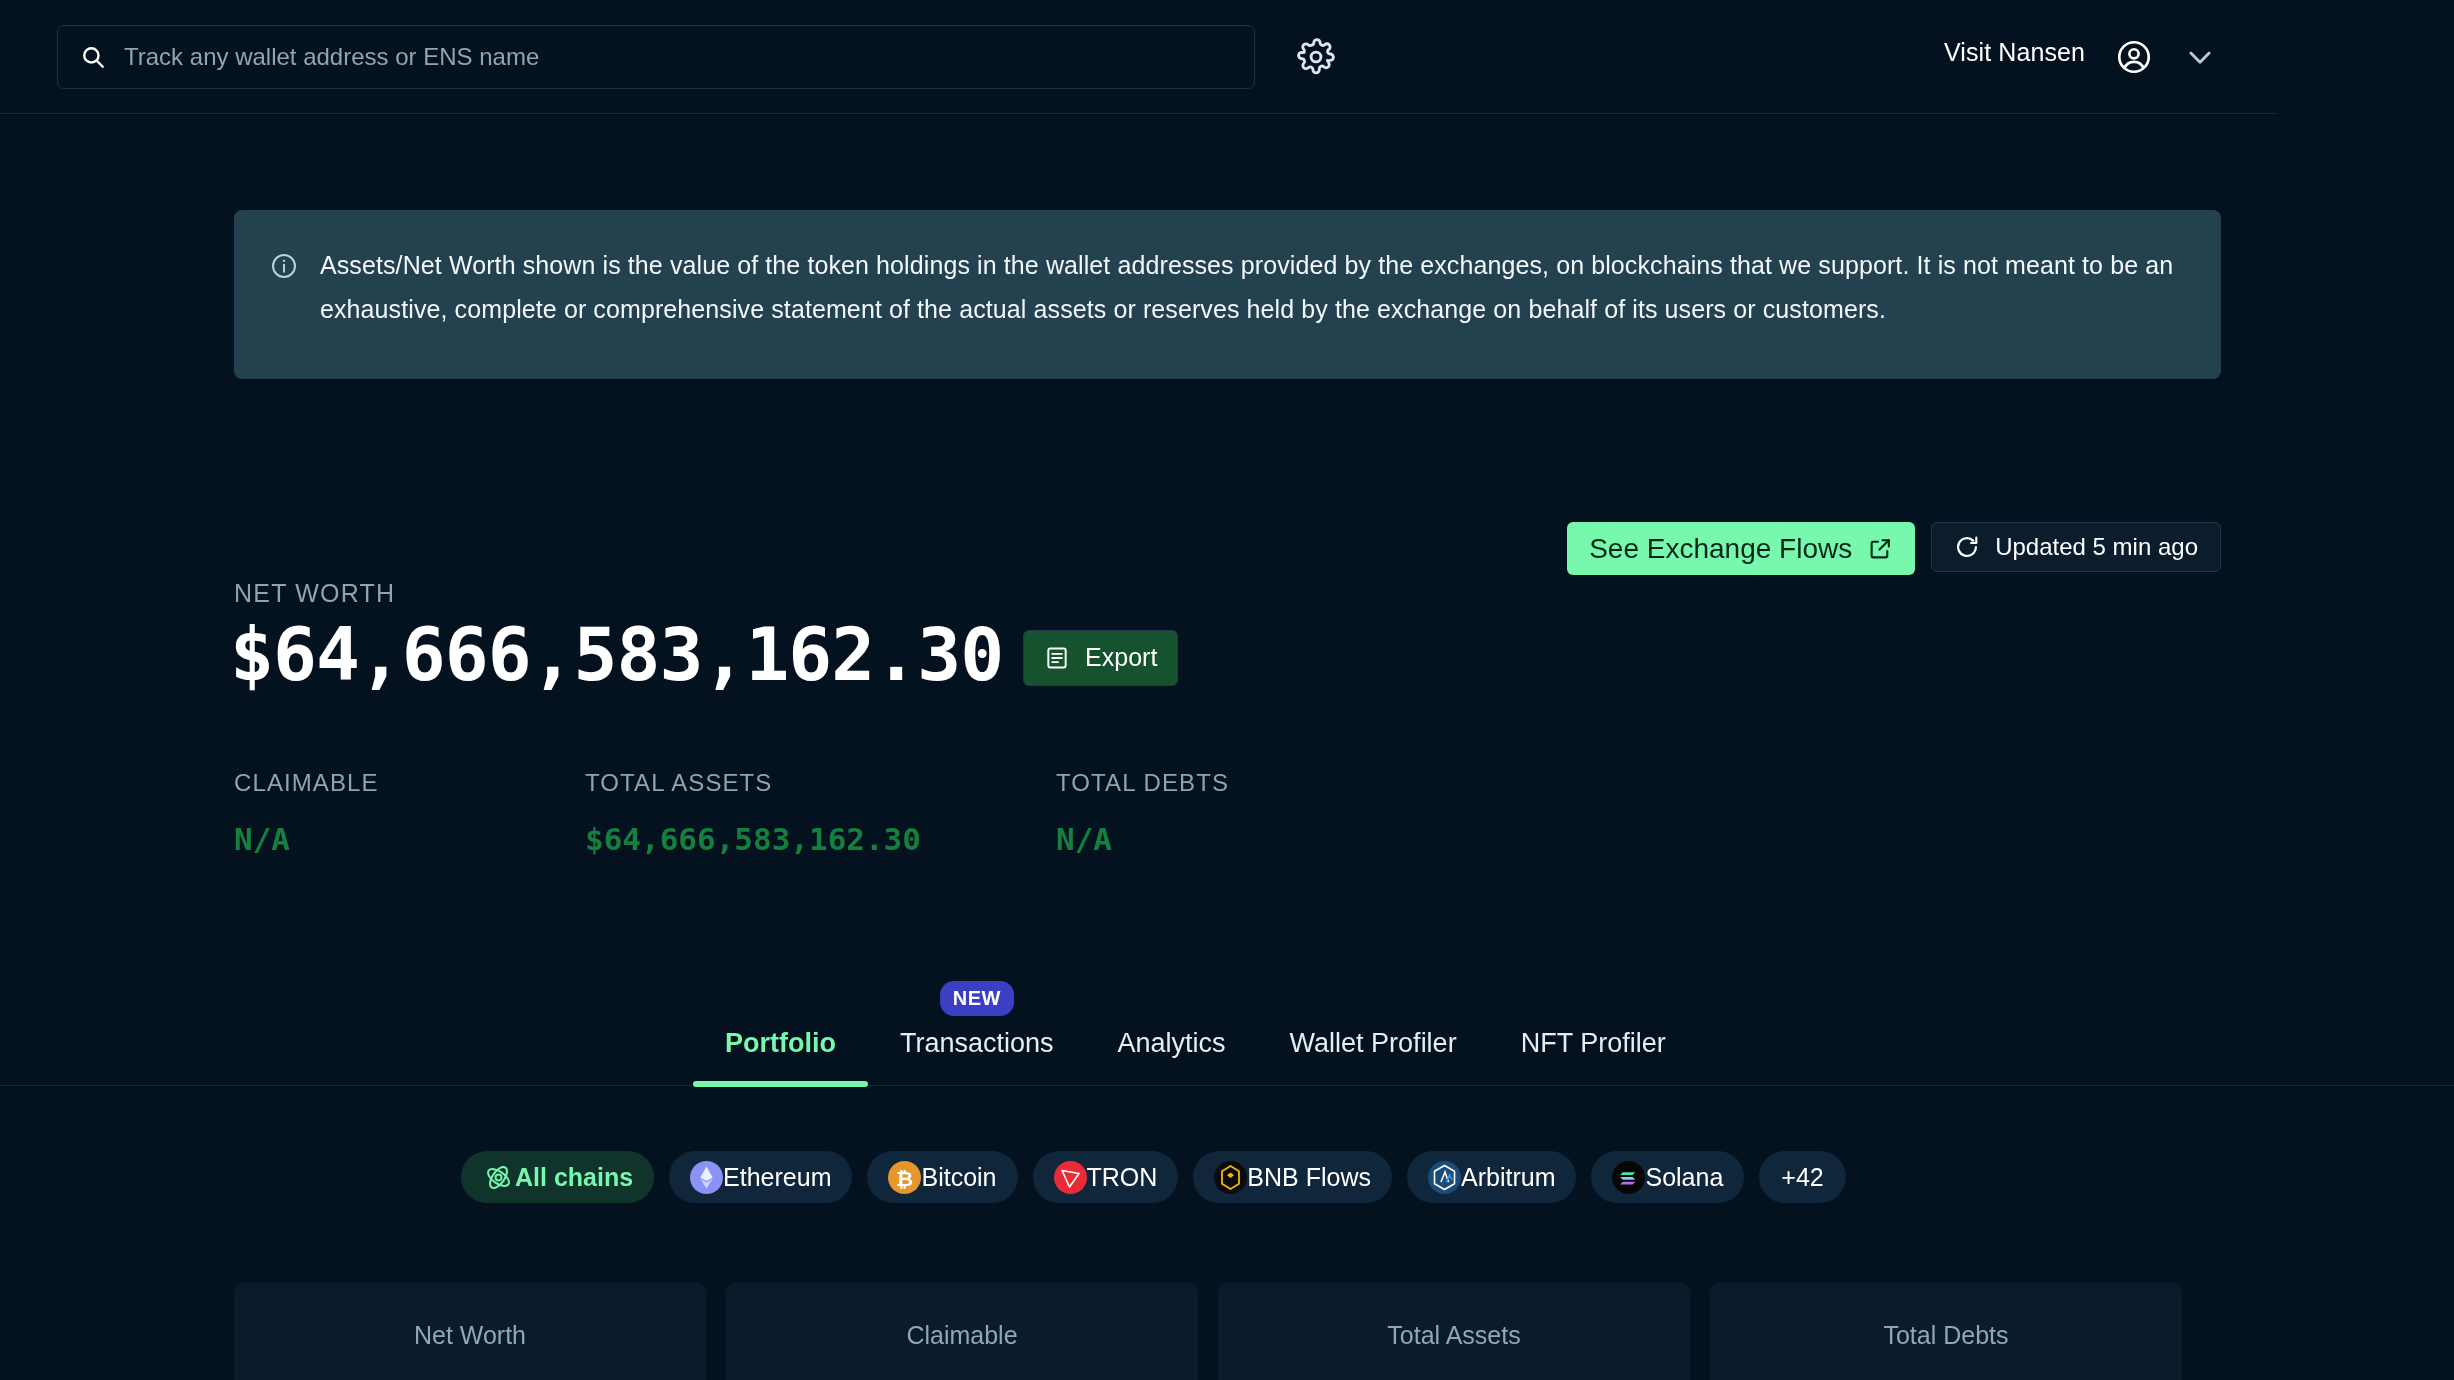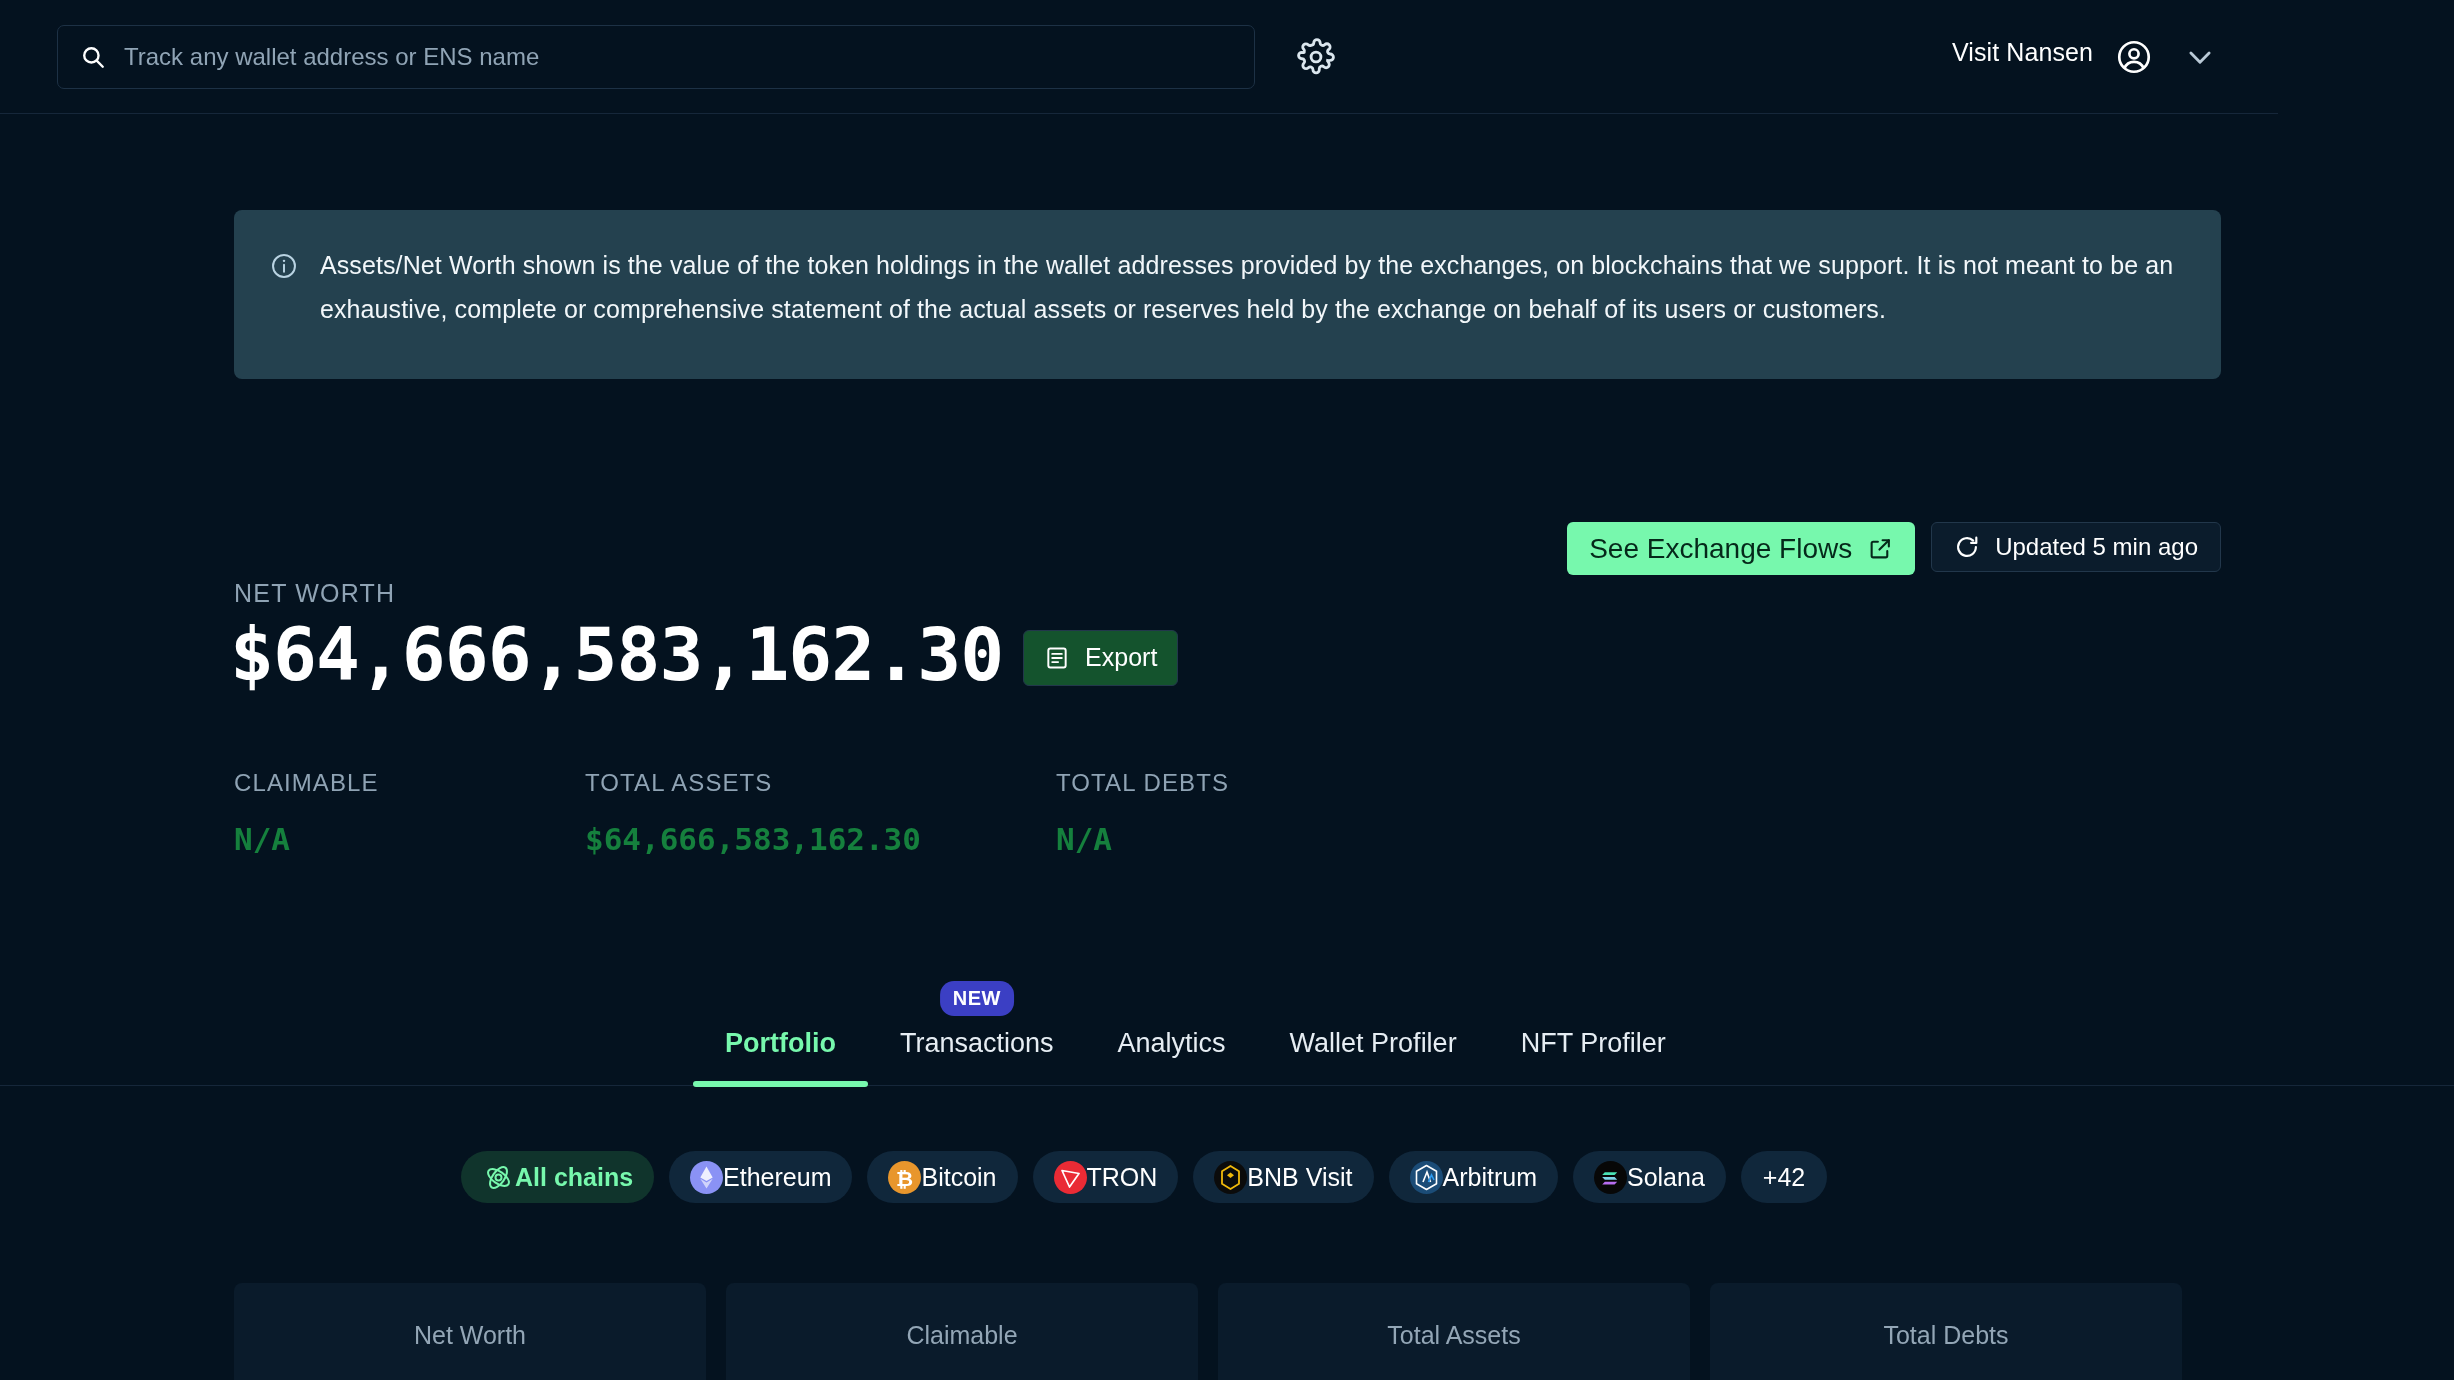--- a/index.html
+++ b/index.html
@@ -49,21 +49,21 @@
 
   .gear-btn {
     position: absolute; left: 1290px; top: 31px;
     width: 52px; height: 52px;
     display: flex; align-items: center; justify-content: center;
     cursor: pointer; background: transparent; border: none;
   }
   .gear-btn svg { width: 38px; height: 38px; display:block; }
 
   .visit-link {
-    position: absolute; right: 185px; top: 38px;
+    position: absolute; right: 193px; top: 38px;
     font-size: 25px; color: #ffffff; letter-spacing: .1px;
     text-decoration: none; cursor: pointer; white-space: nowrap;
   }
   .account-icon {
     position: absolute; right: 125px; top: 38px;
     width: 38px; height: 38px; cursor: pointer;
   }
   .account-icon svg { width: 38px; height: 38px; display:block; }
   .chev-btn {
     position: absolute; right: 62px; top: 44px;
@@ -387,21 +387,21 @@
       </div>
 
       <div class="chip">
         <span class="chip-ico">
           <svg viewBox="0 0 33 33">
             <circle cx="16.5" cy="16.5" r="16.5" fill="#0b0b0b"></circle>
             <path d="M16.5 5 L25 10.2 V22.8 L16.5 28 L8 22.8 V10.2 Z" fill="none" stroke="#f0b90b" stroke-width="1.8" stroke-linejoin="round"></path>
             <path d="M16.5 11.4 L20 14.2 16.5 17 13 14.2 Z" fill="#f0b90b"></path>
           </svg>
         </span>
-        <span>BNB Visit</span>
+        <span>BNB Flows</span>
       </div>
 
       <div class="chip">
         <span class="chip-ico">
           <svg viewBox="0 0 33 33">
             <circle cx="16.5" cy="16.5" r="16.5" fill="#1b4c77"></circle>
             <path d="M16.5 4.5 L26.5 10.3 V22.7 L16.5 28.5 L6.5 22.7 V10.3 Z" fill="none" stroke="#ffffff" stroke-width="1.6" stroke-linejoin="round"></path>
             <path d="M13 21 L17 11 L20.5 21" fill="none" stroke="#ffffff" stroke-width="1.6"></path>
             <path d="M18.5 21 L21.5 14 L24 19" fill="none" stroke="#2d9bf0" stroke-width="1.6"></path>
           </svg>

